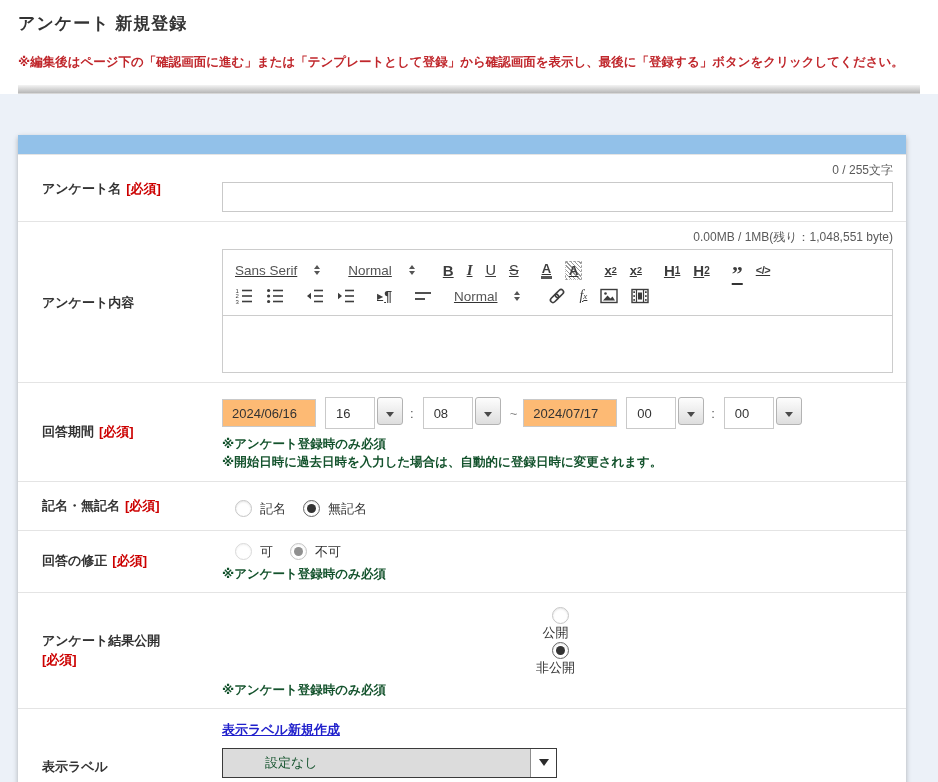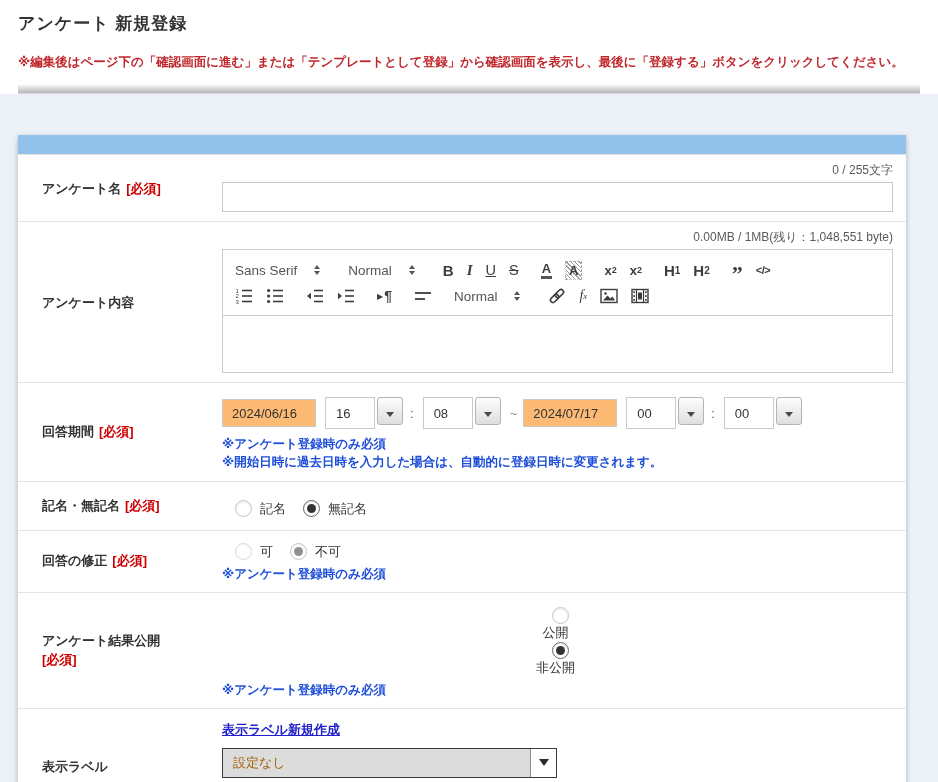--- a/index.html
+++ b/index.html
@@ -19,21 +19,21 @@
   .card { background:#fff; box-shadow:0 2px 5px rgba(0,0,0,.28); }
   .card-header { height:19px; background:#92c1e9; }
   .frow { display:flex; border-top:1px solid #e4e4e4; }
   .frow:first-of-type { border-top:none; }
   .row-label { width:204px; padding:8px 8px 8px 24px; display:flex; align-items:center; font-weight:bold; line-height:1.5; }
   .req { color:#cc0000; margin-left:5px; font-weight:bold; }
   .row-field { flex:1; padding:7px 13px 9px 0; }
   .counter { text-align:right; font-size:12px; color:#5a5a5a; margin-bottom:3px; }
   .text-input { width:100%; height:30px; border:1px solid #c9c9c9; background:#fff; font-size:13px; padding:0 8px; font-family:inherit; }
   
-  .editor { border:1px solid #ccc; }
+  .editor { border:1px solid #ccc;text-decoration:underline; }
   .ql-toolbar { padding:7px 12px 6px 12px; border-bottom:1px solid #ccc; }
   .tb-row { display:flex; align-items:center; height:26px; }
   .tbi { display:inline-flex; align-items:center; margin-right:13px; color:#3d3d3d; font-size:14px; cursor:default; }
   .gap { margin-left:9px; }
   .picker { color:#555; font-size:13.5px; margin-right:28px; }
   .picker .plabel { margin-right:17px; }
   .updown { display:inline-flex; flex-direction:column; align-items:center; }
   .tri-up { width:0; height:0; border-left:3.5px solid transparent; border-right:3.5px solid transparent; border-bottom:4.5px solid #555; margin-bottom:2px; }
   .tri-down { width:0; height:0; border-left:3.5px solid transparent; border-right:3.5px solid transparent; border-top:4.5px solid #555; }
   .b { font-weight:bold; font-size:15px; }
@@ -54,35 +54,35 @@
   .editor-body { height:56px; background:#fff; }
   
   .period-line { display:flex; align-items:center; margin-top:3px; }
   .date-input { width:94px; height:28px; border:1px solid #c9c9c9; display:flex; align-items:center; padding-left:9px; background:#fdba74; }
   .spin { display:flex; margin-left:9px; }
   .spin-val { width:50px; height:32px; border:1px solid #c9c9c9; background:#fff; display:flex; align-items:center; padding-left:10px; }
   .spin-btn { width:26px; height:28px; margin-left:2px; border:1px solid #b3b3b3; border-radius:3px; background:linear-gradient(#fdfdfd,#dedede); display:flex; align-items:center; justify-content:center; }
   .spin-btn .tri { width:0; height:0; border-left:4.5px solid transparent; border-right:4.5px solid transparent; border-top:5.5px solid #4a4a4a; transform:translateY(3px); }
   .sep { color:#555; margin:0 4px 0 7px; }
   .tilde { color:#888; margin:0 6px 0 9px; }
-  .notes { color:#1d4ed8; font-weight:bold; font-size:12.5px; line-height:1.45; margin-top:6px; }
+  .notes { color:#14532d; font-weight:bold; font-size:12.5px; line-height:1.45; margin-top:6px; }
   
   .radio-line { display:flex; align-items:center; padding-left:13px; margin-top:6px; }
   .radio { width:17px; height:17px; border-radius:50%; border:1px solid #c6c6c6; background:#fff; position:relative; box-shadow:inset 0 1px 2px rgba(0,0,0,.10); margin-right:8px; flex:none; }
   .radio.sel { border-color:#666; }
   .radio.sel::after { content:""; position:absolute; left:3px; top:3px; right:3px; bottom:3px; border-radius:50%; background:#333; }
   .radio.dis { border-color:#d9d9d9; box-shadow:inset 0 1px 2px rgba(0,0,0,.06); }
   .radio.dis.sel { border-color:#c4c4c4; }
   .radio.dis.sel::after { background:#909090; }
   .opt-label { margin-right:17px; }
   .note-tight { margin-top:4px; }
   
   .blue-link { color:#2020cc; font-weight:bold; text-decoration:underline; cursor:pointer; display:inline-block; margin-top:3px; }
   .select-box { margin-top:9px; width:335px; height:30px; border:1px solid #3a3a3a; display:flex; background:#dcdcdc; }
-  .select-label { flex:1; display:flex; align-items:center; padding-left:10px; color:#a16207; }
+  .select-label { flex:1; display:flex; align-items:center; padding-left:10px; color:#14532d;margin-left:32px; }
   .select-btn { width:26px; background:#fff; border-left:1px solid #8d8d8d; display:flex; align-items:center; justify-content:center; }
   .select-btn .tri { width:0; height:0; border-left:5px solid transparent; border-right:5px solid transparent; border-top:7px solid #2b2b2b; }
   .add-line { display:flex; align-items:center; margin-top:13px; padding-left:1px; }
   .add-label { color:#2020cc; font-weight:bold; margin-left:10px; cursor:pointer;text-align:center; }
 </style>
 </head>
 <body>
 
 <div class="topbar">
   <h1 class="page-title">アンケート 新規登録</h1>

